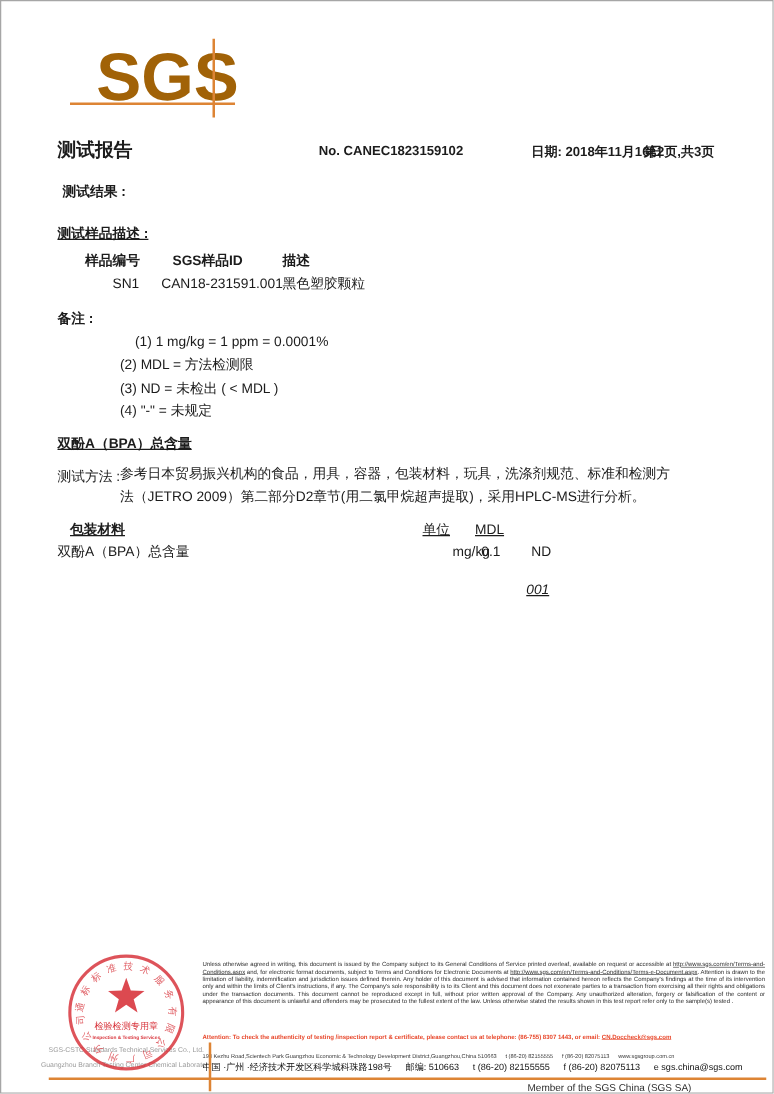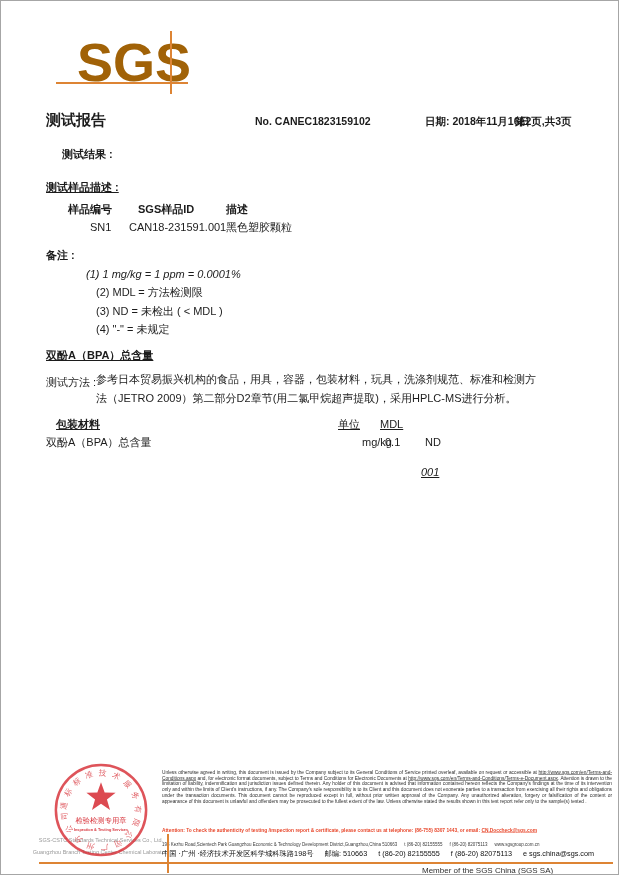--- a/index.html
+++ b/index.html
@@ -35,33 +35,33 @@
 
   <div class="abs logo-text" style="left:76px; top:34px;">SGS</div>
   <div class="abs oline" style="left:55px; top:81px; width:132px; height:2px;"></div>
   <div class="abs oline" style="left:169px; top:30px; width:2px; height:63px;"></div>
 
   <div class="abs title" style="left:45px; top:110px;">测试报告</div>
   <div class="abs t10 bold" style="left:207px; top:114px;">No. CANEC1823159102</div>
   <div class="abs t10 bold" style="left:377px; top:114px;">日期: 2018年11月16日</div>
   <div class="abs t10 bold" style="left:467px; top:114px;">第2页,共3页</div>
 
-  <div class="abs t11 bold" style="left:61px; top:147px;">测试结果 :</div>
+  <div class="abs t11 bold" style="left:49px; top:147px;">测试结果 :</div>
 
   <div class="abs t11 bold ul" style="left:45px; top:180px;">测试样品描述 :</div>
 
   <div class="abs t11 bold" style="left:67px;  top:202px;">样品编号</div>
   <div class="abs t11 bold" style="left:137px; top:202px;">SGS样品ID</div>
   <div class="abs t11 bold" style="left:225px; top:202px;">描述</div>
   <div class="abs t11" style="left:77px;  top:220px;margin-left:12px;">SN1</div>
   <div class="abs t11" style="left:128px; top:220px;">CAN18-231591.001</div>
   <div class="abs t11" style="left:225px; top:220px;">黑色塑胶颗粒</div>
 
   <div class="abs t11 bold" style="left:45px; top:248px;">备注 :</div>
-  <div class="abs t11" style="left:85px; top:267px;font-style:italic;">(1) 1 mg/kg = 1 ppm = 0.0001%</div>
+  <div class="abs t11" style="left:107px; top:267px;">(1) 1 mg/kg = 1 ppm = 0.0001%</div>
   <div class="abs t11" style="left:95px; top:285px;">(2) MDL = 方法检测限</div>
   <div class="abs t11" style="left:95px; top:304px;">(3) ND = 未检出 ( &lt; MDL )</div>
   <div class="abs t11" style="left:95px; top:322px;">(4) "-" = 未规定</div>
 
   <div class="abs t11 bold ul" style="left:45px; top:348px;">双酚A（BPA）总含量</div>
 
   <div class="abs t11" style="left:45px; top:375px;">测试方法 :</div>
   <div class="abs t11" style="left:95px; top:372px;">参考日本贸易振兴机构的食品，用具，容器，包装材料，玩具，洗涤剂规范、标准和检测方</div>
   <div class="abs t11" style="left:95px; top:391px;">法（JETRO 2009）第二部分D2章节(用二氯甲烷超声提取)，采用HPLC-MS进行分析。</div>
 

